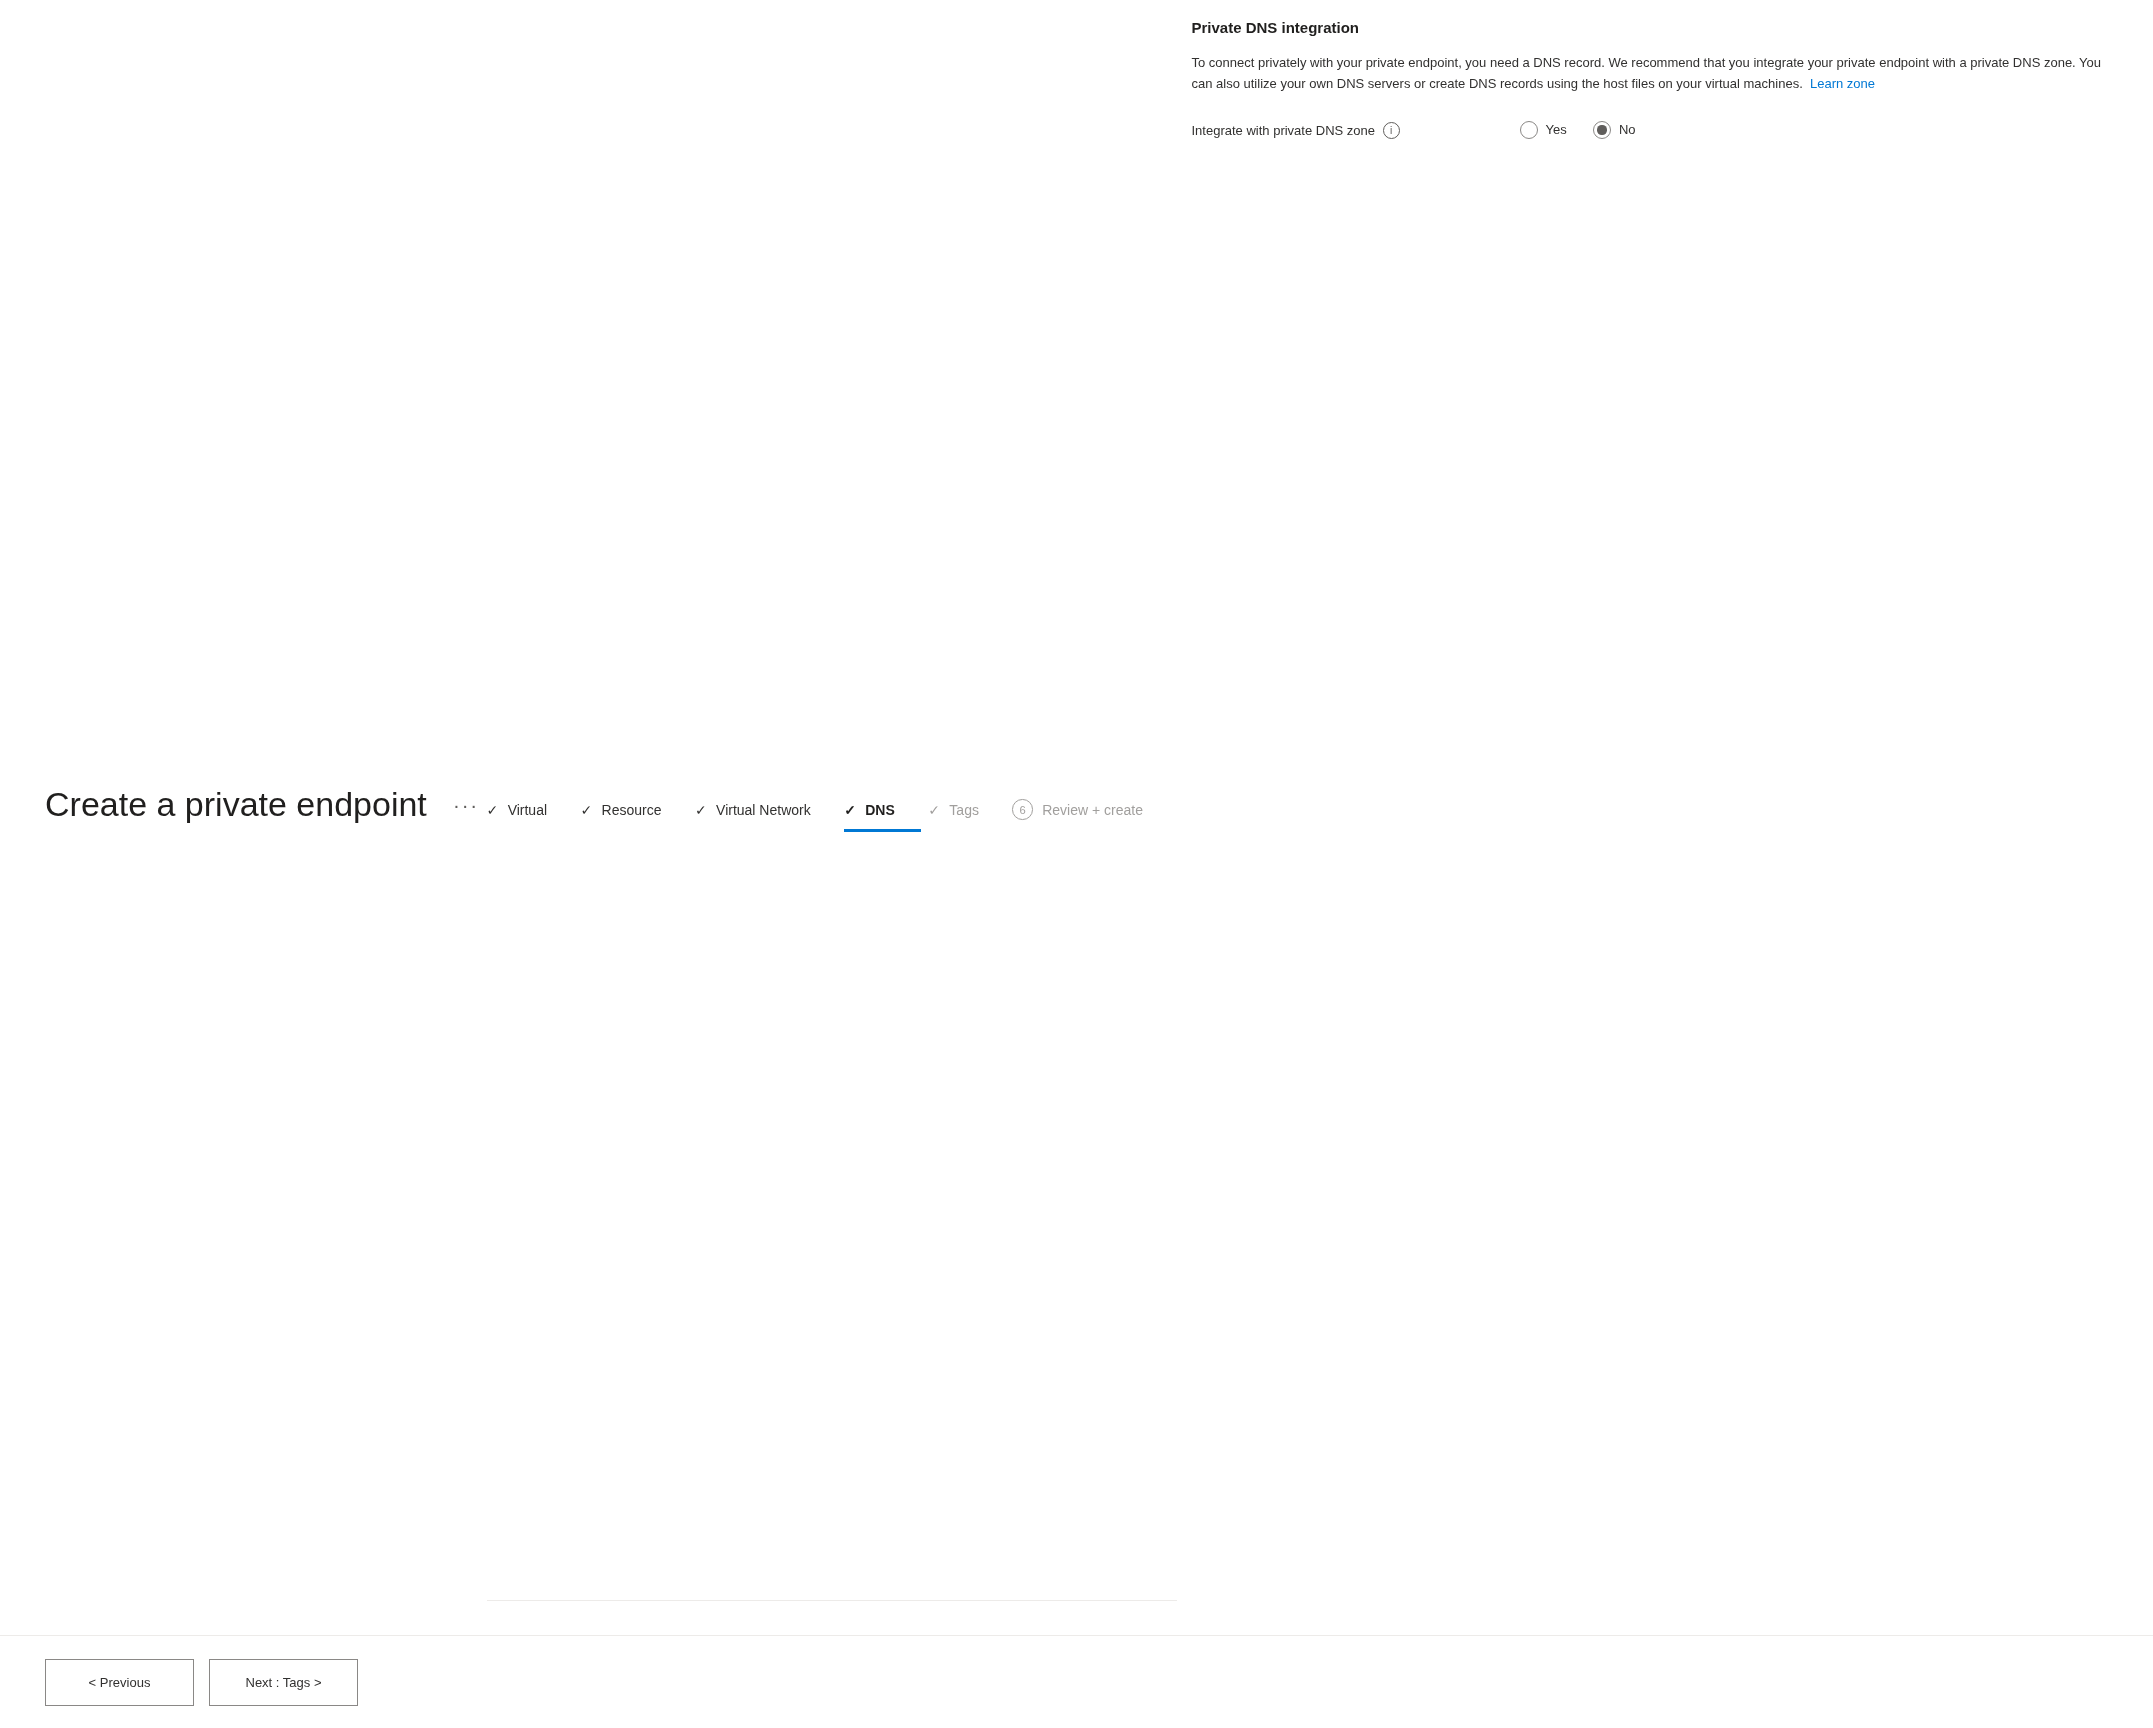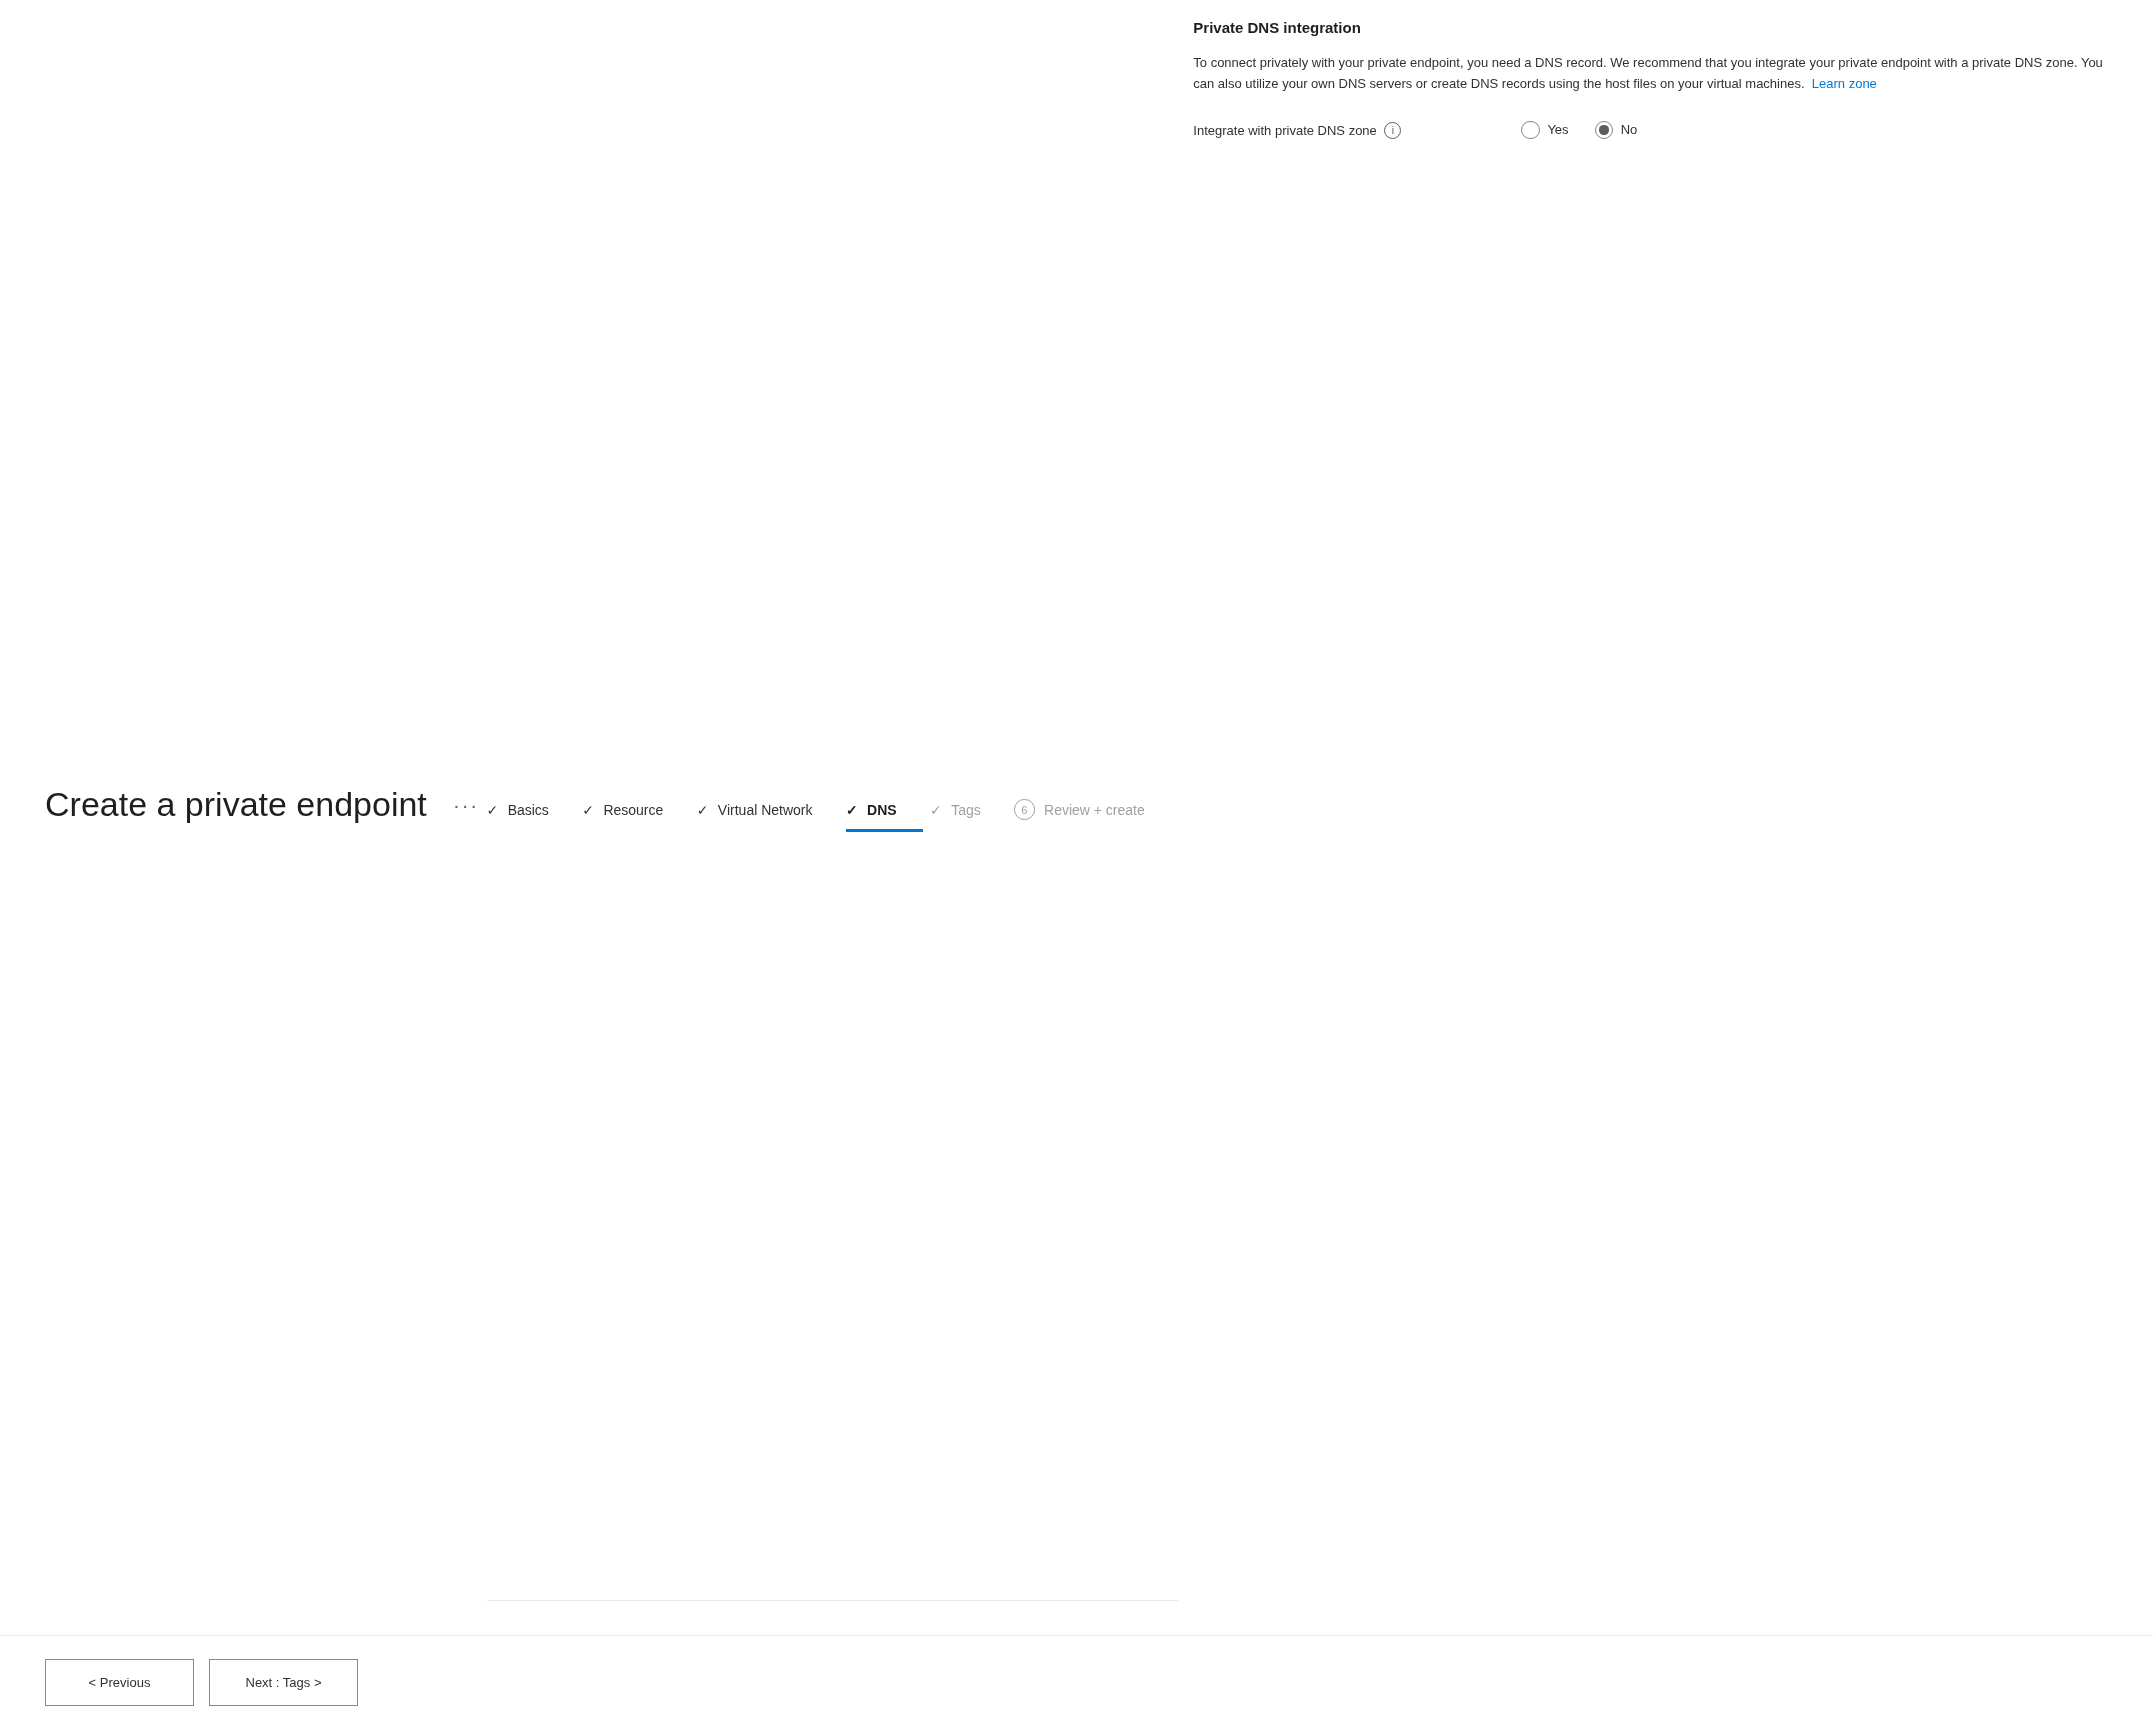--- a/index.html
+++ b/index.html
@@ -251,21 +251,21 @@
 
   <div class="page-title-row">
     <h1 class="page-title">Create a private endpoint</h1>
     <button class="ellipsis-button">···</button>
   </div>
 
   <div class="wizard-tabs">
 
     <div class="wizard-tab completed">
       <span class="tab-check">✓</span>
-      <span>Basics</span>
+      <span>Virtual</span>
     </div>
 
     <div class="wizard-tab completed">
       <span class="tab-check">✓</span>
       <span>Resource</span>
     </div>
 
     <div class="wizard-tab completed">
       <span class="tab-check">✓</span>
       <span>Virtual Network</span>

